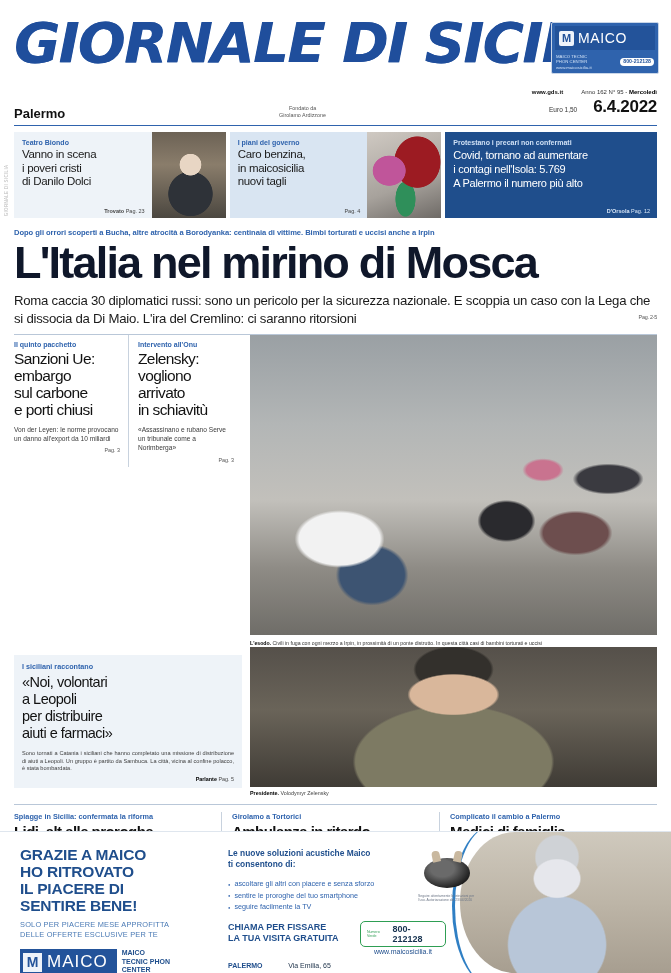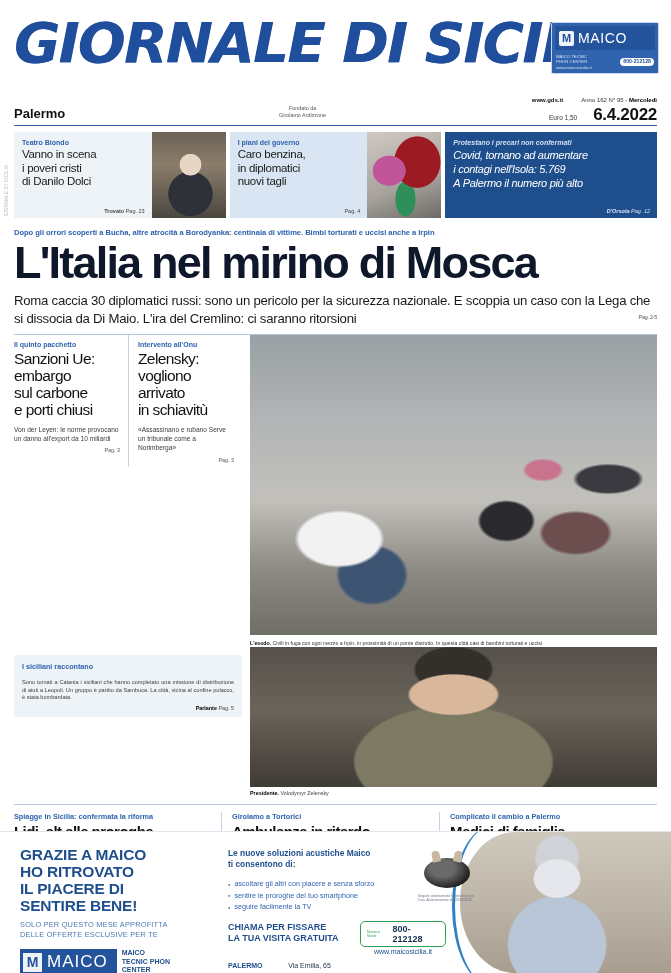--- a/index.html
+++ b/index.html
@@ -63,21 +63,21 @@
     position:relative; height:34px; margin:0 14px;
     border-bottom:1px solid #2f63ad;
     display:flex; align-items:flex-end; padding-bottom:4px;
   }
   .sm-city{ font-size:13px; font-weight:bold; color:#111; }
   .sm-founder{
     position:absolute; left:265px; bottom:6px;
     text-align:center; font-size:5.4px; line-height:7px; color:#555;
   }
   .sm-right{
-    position:absolute; right:0; bottom:0; text-align:left;
+    position:absolute; right:0; bottom:8px; text-align:left;
   }
   .sm-row1{ display:flex; gap:18px; align-items:baseline; justify-content:flex-end;}
   .sm-web{ font-size:6px; font-weight:bold; color:#111; }
   .sm-anno{ font-size:6px; color:#333; }
   .sm-anno b{ color:#000; }
   .sm-row2{ display:flex; gap:16px; align-items:baseline; justify-content:flex-end; margin-top:2px;}
   .sm-price{ font-size:6.5px; color:#333; }
   .sm-date{ font-size:17px; font-weight:bold; color:#111; letter-spacing:-0.3px;}
 
   
@@ -94,21 +94,21 @@
 
   .teaser.light{ background:#eef3f8; }
   .teaser.light .t-kicker{ color:#2f63ad; }
   .teaser.light .t-head{ color:#1a1a1a; }
   .teaser.light .t-ref{ color:#444; }
   .teaser.mid{ background:#d9e5f2; }
   .teaser.mid .t-kicker{ color:#2f63ad; }
   .teaser.mid .t-head{ color:#1a1a1a; }
   .teaser.mid .t-ref{ color:#444; }
   .teaser.dark{ background:#1f4e8c; }
-  .teaser.dark .t-text{ padding-right:10px;font-style:italic; }
+  .teaser.dark .t-text{ padding-right:10px; }
   .teaser.dark .t-kicker{ color:#cfe0f5; }
   .teaser.dark .t-head{ color:#ffffff; font-size:11px; line-height:14px;}
   .teaser.dark .t-ref{ color:#d8e6f7; }
 
   
   .ph-dolci{
     background-image:
       radial-gradient(circle at 52% 38%, #e8d6c4 0 16%, rgba(232,214,196,0) 17%),
       radial-gradient(circle at 52% 72%, #2e3238 0 30%, rgba(46,50,56,0) 31%),
       linear-gradient(180deg,#6c6255 0%,#8a7d6b 38%,#4b4740 100%);
@@ -351,21 +351,21 @@
           <span>Pag. 23</span>
         </div>
       </div>
       <div class="t-photo ph-dolci"></div>
     </div>
 
     <div class="teaser mid">
       <div class="t-text">
         <div class="t-kicker">I piani del governo</div>
         <div class="t-head" style="white-space:pre-line">Caro benzina,
-in diplomatici
+in maicosicilia
 nuovi tagli</div>
         <div class="t-ref">
           <span>Pag. 4</span>
         </div>
       </div>
       <div class="t-photo ph-benzina"></div>
     </div>
 
     <div class="teaser dark">
       <div class="t-text">
@@ -426,20 +426,24 @@
         <b>L'esodo.</b>
         <span>Civili in fuga con ogni mezzo a Irpin, in prossimità di un ponte distrutto. In questa città casi di bambini torturati e uccisi</span>
       </div>
     </div>
   </div>
 
   <div class="zrow" style="margin-top:-300px;">
     <div class="zleft" style="margin-top:300px;">
       <div class="sic-box">
         <div class="sic-kicker">I siciliani raccontano</div>
+        <div class="sic-head" style="white-space:pre-line">«Noi, volontari
+a Leopoli
+per distribuire
+aiuti e farmaci»</div>
         <div class="sic-body">Sono tornati a Catania i siciliani che hanno completato una missione di distribuzione di aiuti a Leopoli. Un gruppo è partito da Sambuca. La città, vicina al confine polacco, è stata bombardata.</div>
         <div class="sic-ref">
           <b>Parlante</b>
           <span>Pag. 5</span>
         </div>
       </div>
     </div>
     <div class="zright" style="margin-top:300px;">
       <div class="zel-img"></div>
       <div class="zcap">
@@ -492,21 +496,21 @@
   </div>
 
   <div class="ad">
     <div class="ad-inner">
 
       <div class="ad-l">
         <div class="ad-claim" style="white-space:pre-line">GRAZIE A MAICO
 HO RITROVATO
 IL PIACERE DI
 SENTIRE BENE!</div>
-        <div class="ad-sub" style="white-space:pre-line">SOLO PER QUESTO MESE APPROFITTA
+        <div class="ad-sub" style="white-space:pre-line">SOLO PER PIACERE MESE APPROFITTA
 DELLE OFFERTE ESCLUSIVE PER TE</div>
         <div class="ad-logo">
           <div class="ad-logo-box">
             <div class="ad-logo-badge">M</div>
             <div class="ad-logo-word">MAICO</div>
           </div>
           <div class="ad-logo-sub" style="white-space:pre-line">MAICO
 TECNIC PHON
 CENTER</div>
         </div>

